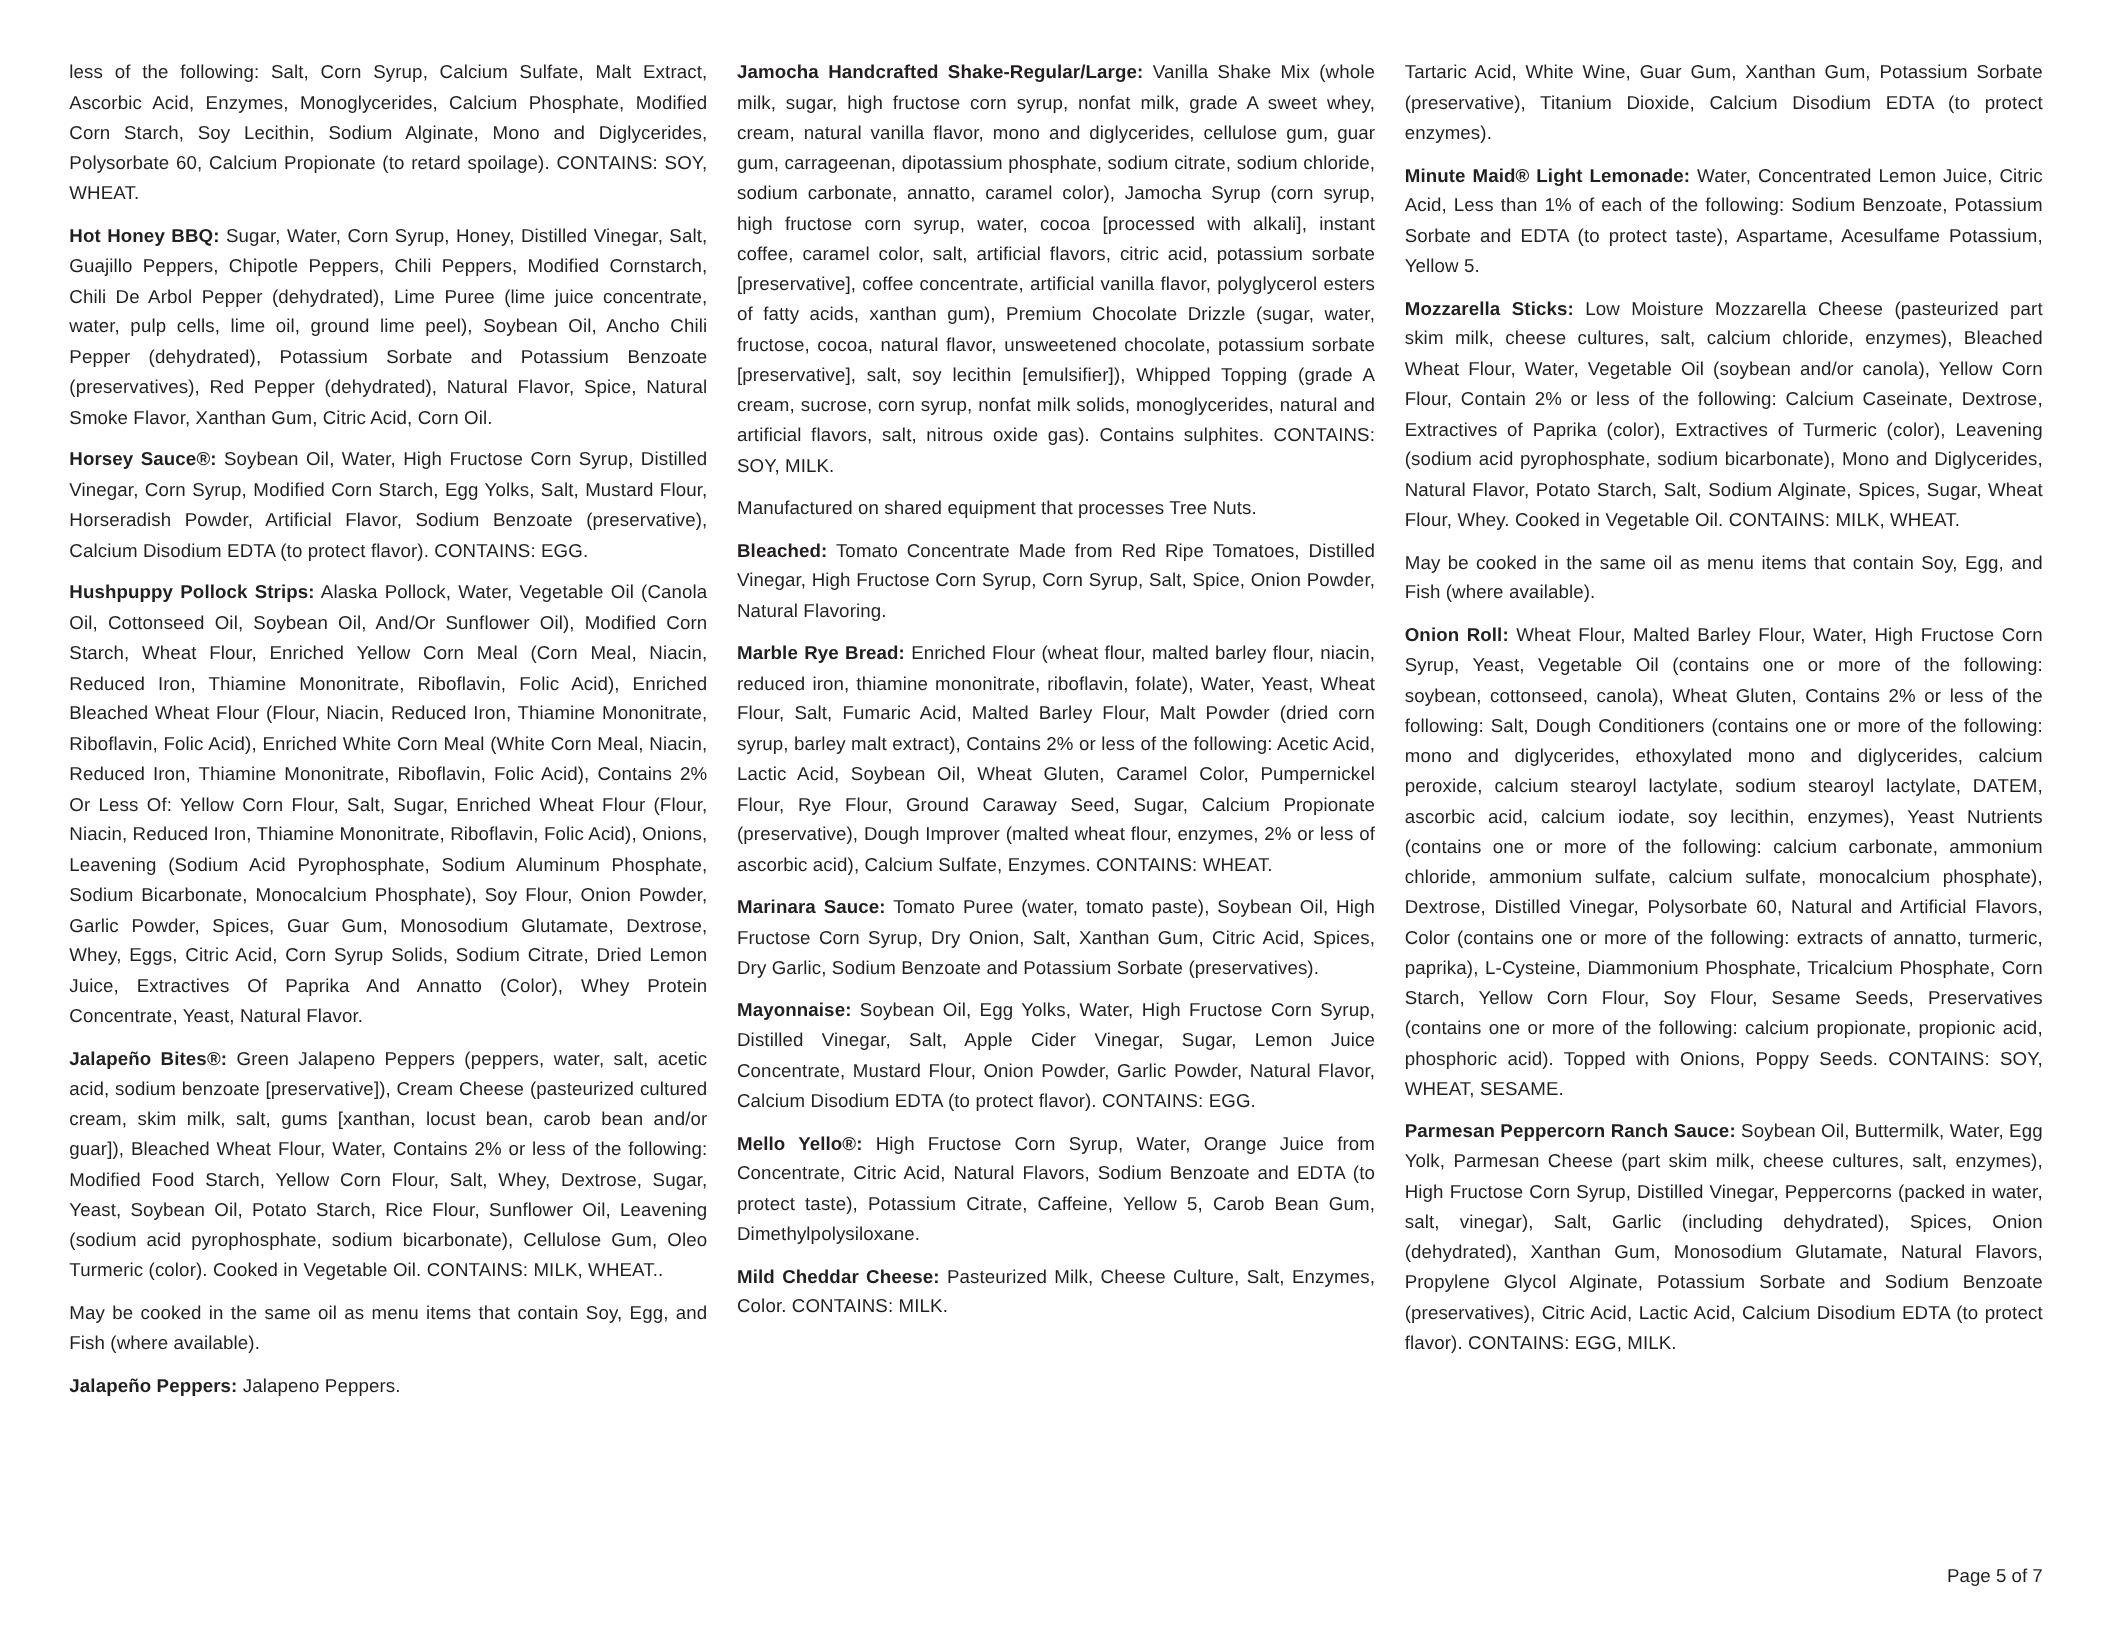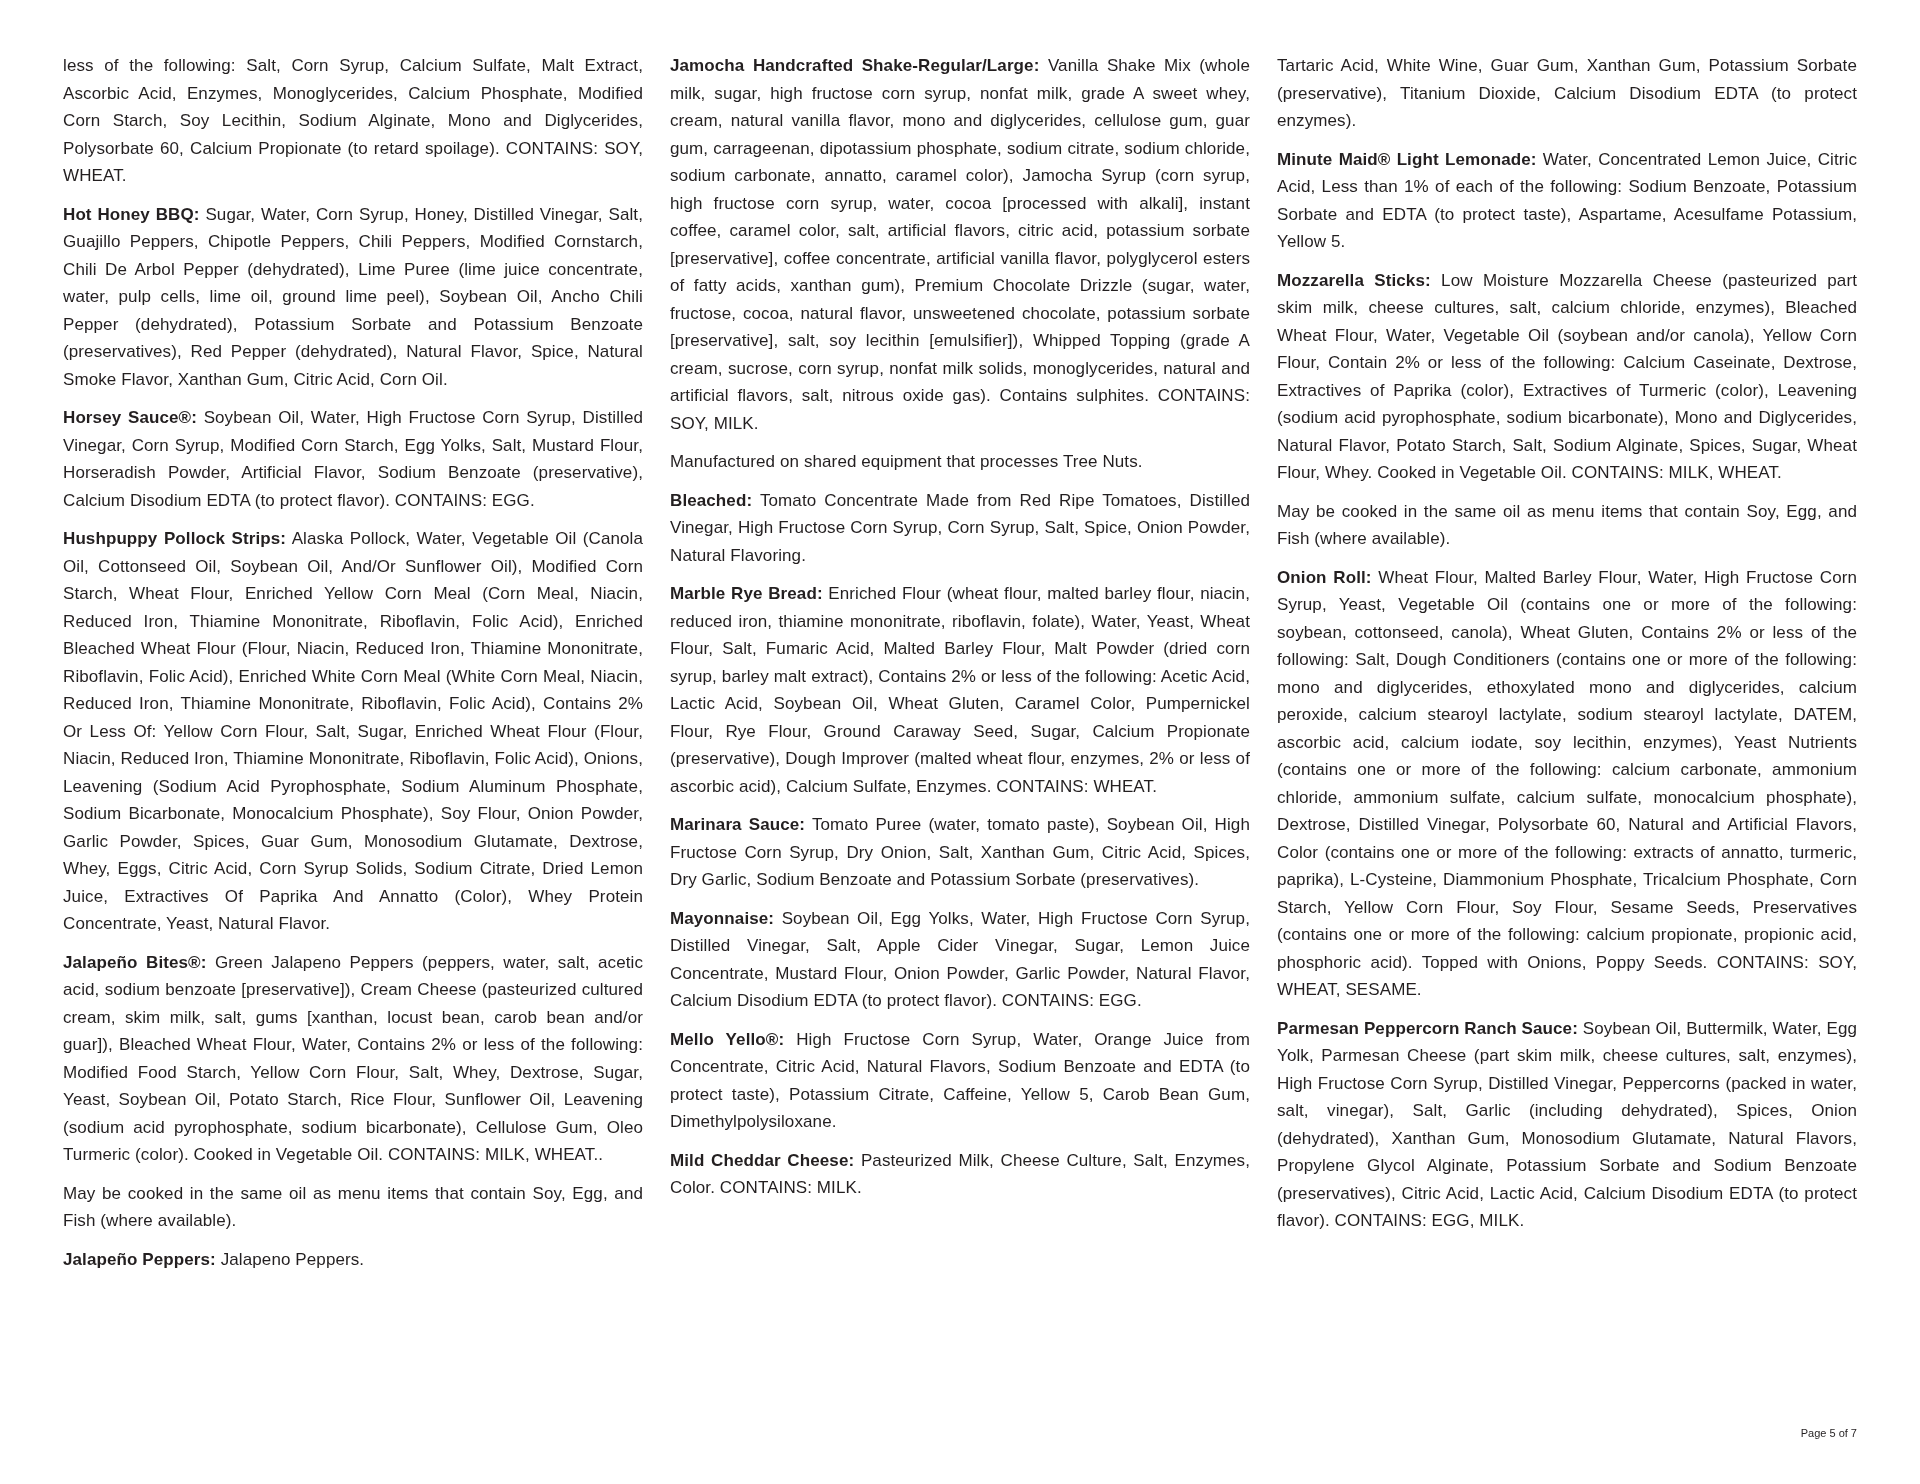--- a/index.html
+++ b/index.html
@@ -38,21 +38,21 @@
   .col p.continues {
     text-align-last: justify;
   }
   .col p b {
     font-weight: bold;
   }
   .footer {
     position: absolute;
     top: 1422px;
     right: 63px;
-    font-size: 11px;
+    font-size: 17px;
     line-height: 22px;
     color: #231f20;
   }
 </style>
 </head>
 <body>
 
 <div class="page">
   <div class="columns">
     <div class="col">

